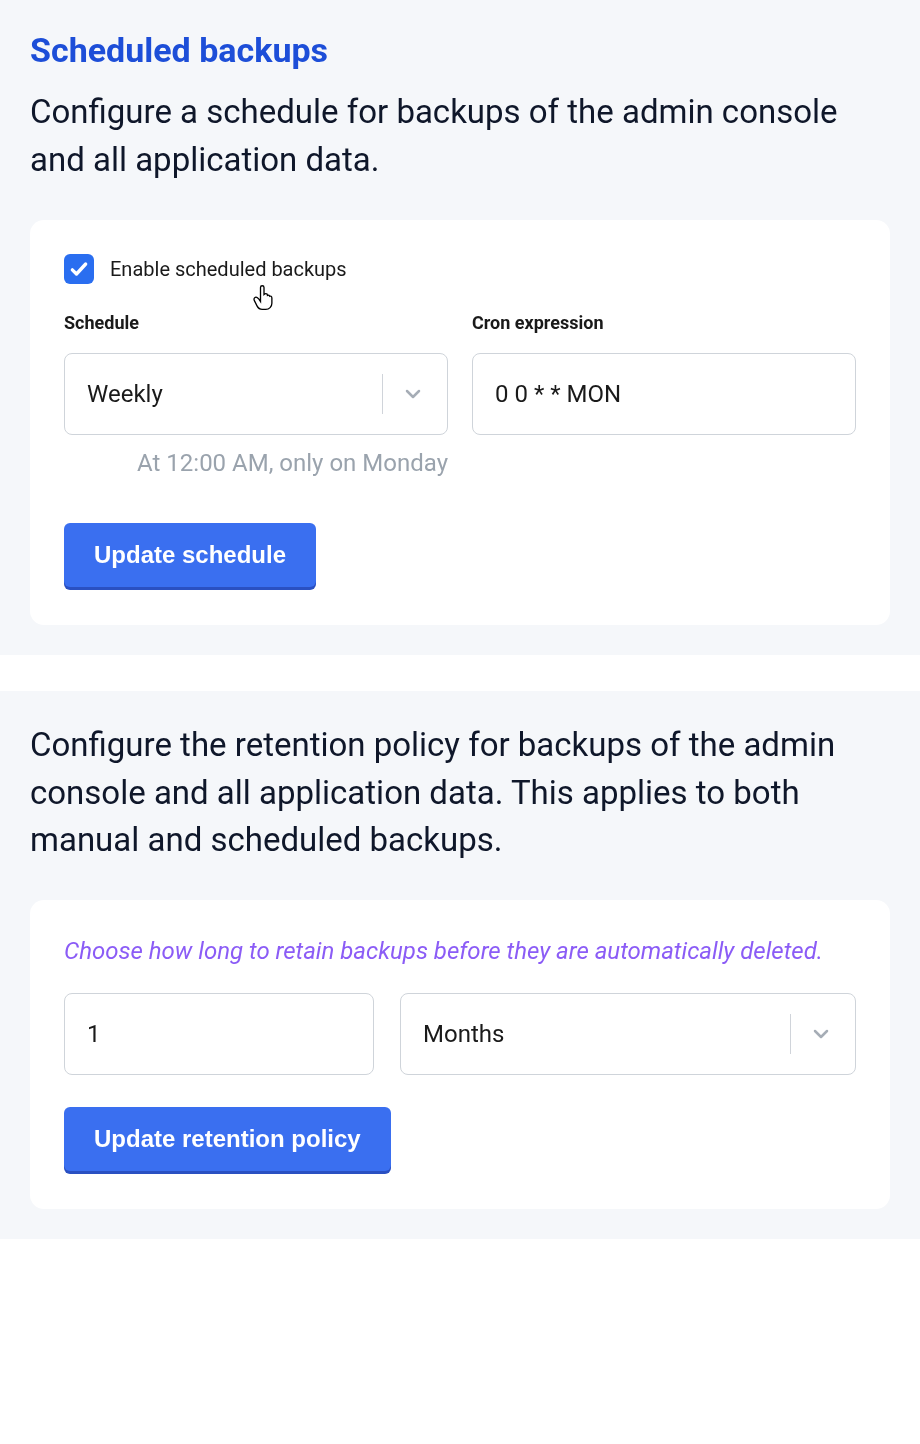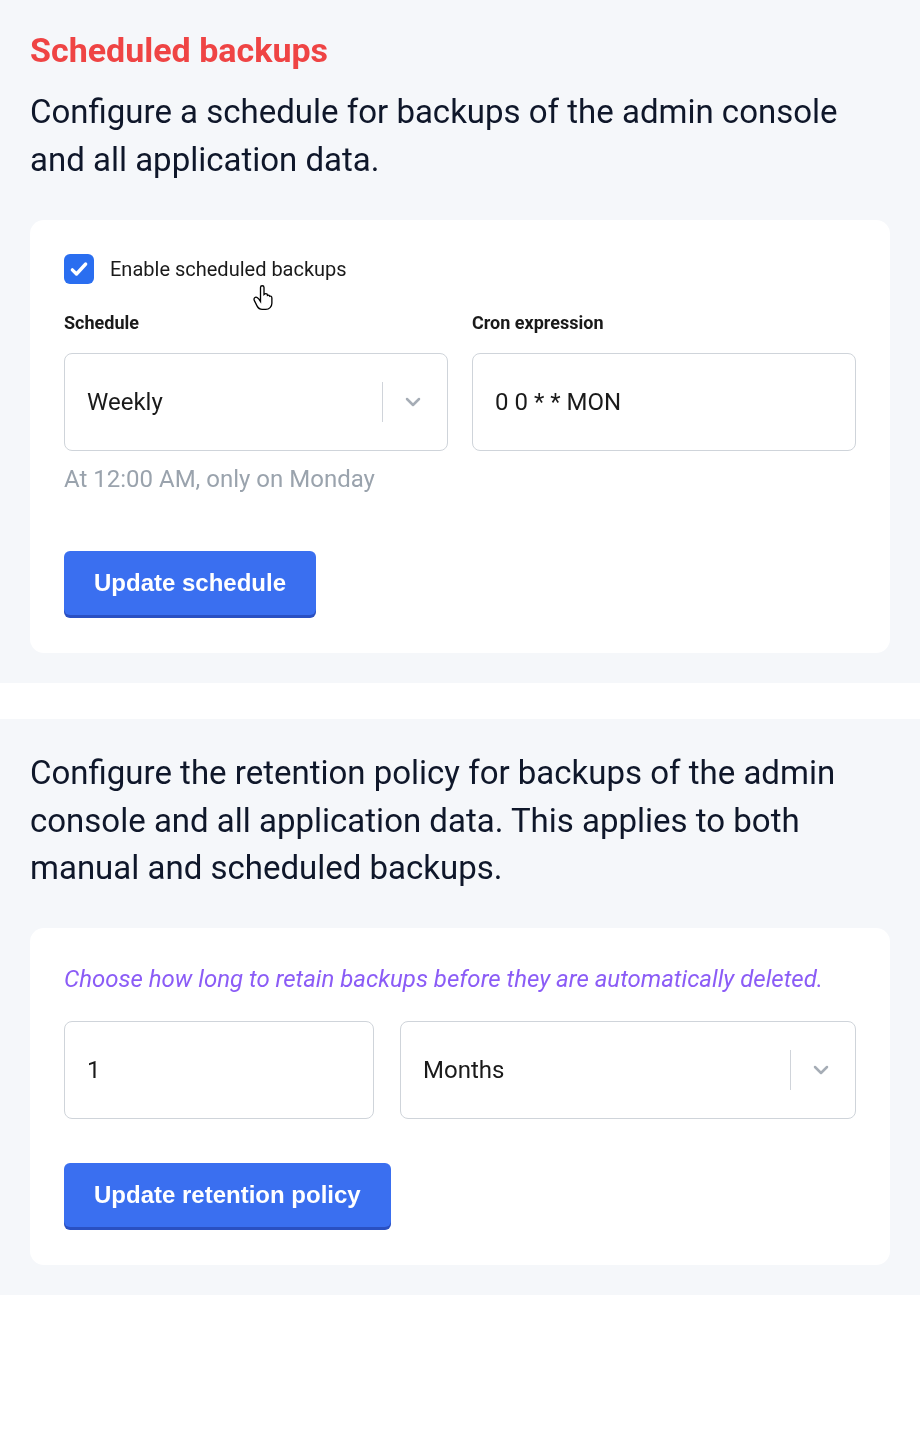--- a/index.html
+++ b/index.html
@@ -9,21 +9,21 @@
       width: 920px;
       color: #1a1a1a;
     }
     .section {
       background: #f5f7fa;
       padding: 30px 30px 30px 30px;
     }
     .section-title {
       font-size: 34px;
       font-weight: 700;
-      color: #ef4444;
+      color: #1d4ed8;
       margin-bottom: 18px;
     }
     .section-desc {
       font-size: 33px;
       color: #0f172a;
       line-height: 1.45;
       margin-bottom: 36px;
     }
     .card {
       background: #ffffff;
@@ -69,21 +69,21 @@
     .field-col { flex: 1; }
     .field-label {
       font-size: 18px;
       font-weight: 700;
       color: #1a1a1a;
       margin-bottom: 20px;
       display: block;
     }
     .select, .text-input {
       width: 100%;
-      height: 98px;
+      height: 82px;
       border: 1.5px solid #cfd4da;
       border-radius: 8px;
       background: #fff;
       font-size: 24px;
       color: #1a1a1a;
       padding: 0 22px;
       display: flex;
       align-items: center;
       cursor: pointer;
       position: relative;
@@ -99,39 +99,40 @@
       width: 24px; height: 24px;
       flex-shrink: 0;
     }
     .text-input {
       cursor: text;
     }
     .hint-text {
       font-size: 24px;
       color: #9aa3ad;
       margin-top: 14px;
+      text-align: right;
     }
     .card-inner-text {
       font-size: 24px;
       color: #8b5cf6;
       line-height: 1.45;
       margin-bottom: 24px;
       font-style: italic;
     }
     .btn-primary {
       display: inline-block;
       background: #3a6ff0;
       color: #ffffff;
       font-size: 24px;
       font-weight: 700;
       padding: 18px 30px;
       border: none;
       border-radius: 6px;
       cursor: pointer;
-      margin-top: 44px;
+      margin-top: 32px;
       box-shadow: 0 3px 0 0 #2a50c2;
     }
     .gap-section {
       height: 36px;
       background: #ffffff;
     }
     .retention-fields {
       display: flex;
       gap: 26px;
     }

